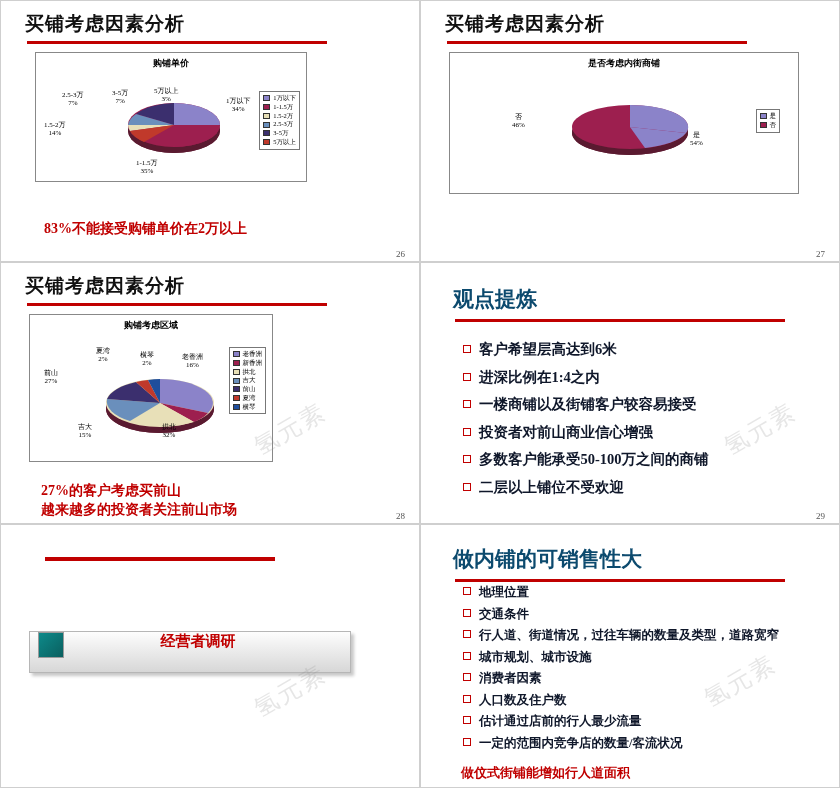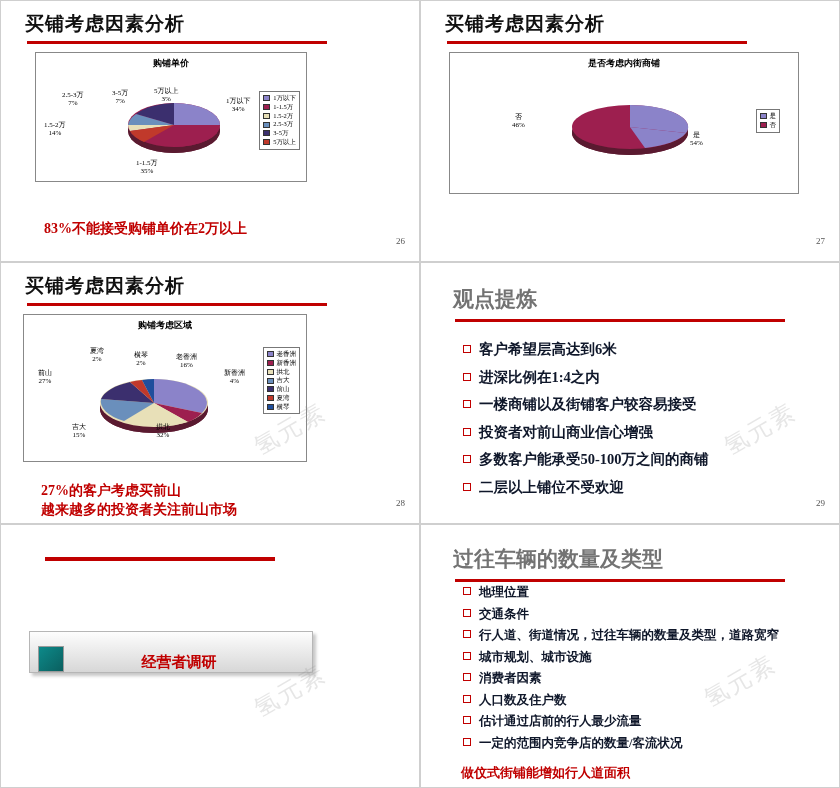--- a/index.html
+++ b/index.html
@@ -36,21 +36,21 @@
     letter-spacing: 1px;
   }
   .title-rule {
     height: 3px;
     background: #c00000;
     margin: 4px 0 0 12px;
     width: 300px;
   }
   .page-num {
     position: absolute;
-    right: 14px; bottom: 15px;
+    right: 14px; bottom: 2px;
     font-size: 9px;
     color: #555;
     font-family: "Liberation Serif", serif;
   }
   .caption {
     color: #c00000;
     font-family: "Liberation Serif", serif;
     font-weight: bold;
     font-size: 14px;
     margin-left: 26px;
@@ -116,41 +116,41 @@
     border: 1.6px solid #c00000;
     flex: 0 0 auto;
     display: inline-block;
     position: relative;
     top: -1px;
   }
   .big-title {
     font-family: "Liberation Serif", serif;
     font-weight: bold;
     font-size: 21px;
-    color: #737373;
+    color: #0c4a6e;
     margin: 14px 0 0 18px;
   }
   .big-rule {
     height: 3px; background: #c00000;
     margin: 6px 0 0 20px; width: 330px;
   }
   
   .sec-rule {
     height: 4px; background: #c00000;
     margin: 24px 0 0 30px; width: 230px;
   }
   .sec-btn {
     margin: 70px 0 0 14px;
-    width: 284px; height: 42px;
+    width: 322px; height: 42px;
     position: relative;
     background: linear-gradient(180deg,#fdfdfd 0%, #ececec 45%, #d7d7d7 100%);
     border: 1px solid #b6b6b6;
     border-radius: 0;
     box-shadow: 3px 3px 3px rgba(0,0,0,0.22);
-    display: flex; align-items: flex-end;
+    display: flex; align-items: flex-start;
   }
   .sec-btn .chip {
     width: 26px; height: 26px;
     margin-left: 8px;
     background: linear-gradient(135deg,#0d8a8a,#0a5f5f);
     border: 1px solid #9a9a9a;
   }
   .sec-btn .sec-label {
     flex: 1;
     text-align: center;
@@ -286,21 +286,21 @@
 
       <div class="page-num">27</div>
     </div>
   </div>
 
   <div class="slide">
     <div class="slide-inner">
       <div class="title">买铺考虑因素分析</div>
       <div class="title-rule"></div>
 
-      <div class="chart-box" style="width:284px; height:148px; margin-left:8px;">
+      <div class="chart-box" style="width:244px; height:148px; margin-left:14px;">
         <div class="chart-title">购铺考虑区域</div>
         <div class="chart-area">
           <div class="pie-wrap">
             <svg class="pie-svg" style="left:60px; top:20px;" width="140" height="100" viewBox="0 0 140 100">
               <ellipse cx="70" cy="58" rx="54" ry="24" fill="#6a2038"></ellipse>
               <path d="M16,52 A54,24 0 0,0 124,52 L124,58 A54,24 0 0,1 16,58 Z" fill="#5a1a30"></path>
               <ellipse cx="70" cy="52" rx="54" ry="24" fill="#e8e0b8"></ellipse>
               <path d="M70,52 L70,28 A54,24 0 0,1 118,62 Z" fill="#8b83c9"></path>
               <path d="M70,52 L118,62 A54,24 0 0,1 104,71 Z" fill="#9d1f4f"></path>
               <path d="M70,52 L104,71 A54,24 0 0,1 40,70 Z" fill="#e8e0b8"></path>
@@ -407,21 +407,21 @@
       <div class="sec-btn">
         <span class="chip"></span>
         <span class="sec-label">经营者调研</span>
       </div>
       <div class="wm" style="left:250px; top:150px;">氢元素</div>
     </div>
   </div>
 
   <div class="slide">
     <div class="slide-inner">
-      <div class="big-title" style="margin-top:12px;">过往车辆的数量及类型</div>
+      <div class="big-title" style="margin-top:12px;">做内铺的可销售性大</div>
       <div class="big-rule"></div>
 
       <div class="bullets small">
         <div class="bullet-row">
             <span class="bsq"></span>
             <span>地理位置</span>
           </div>
         <div class="bullet-row">
             <span class="bsq"></span>
             <span>交通条件</span>

